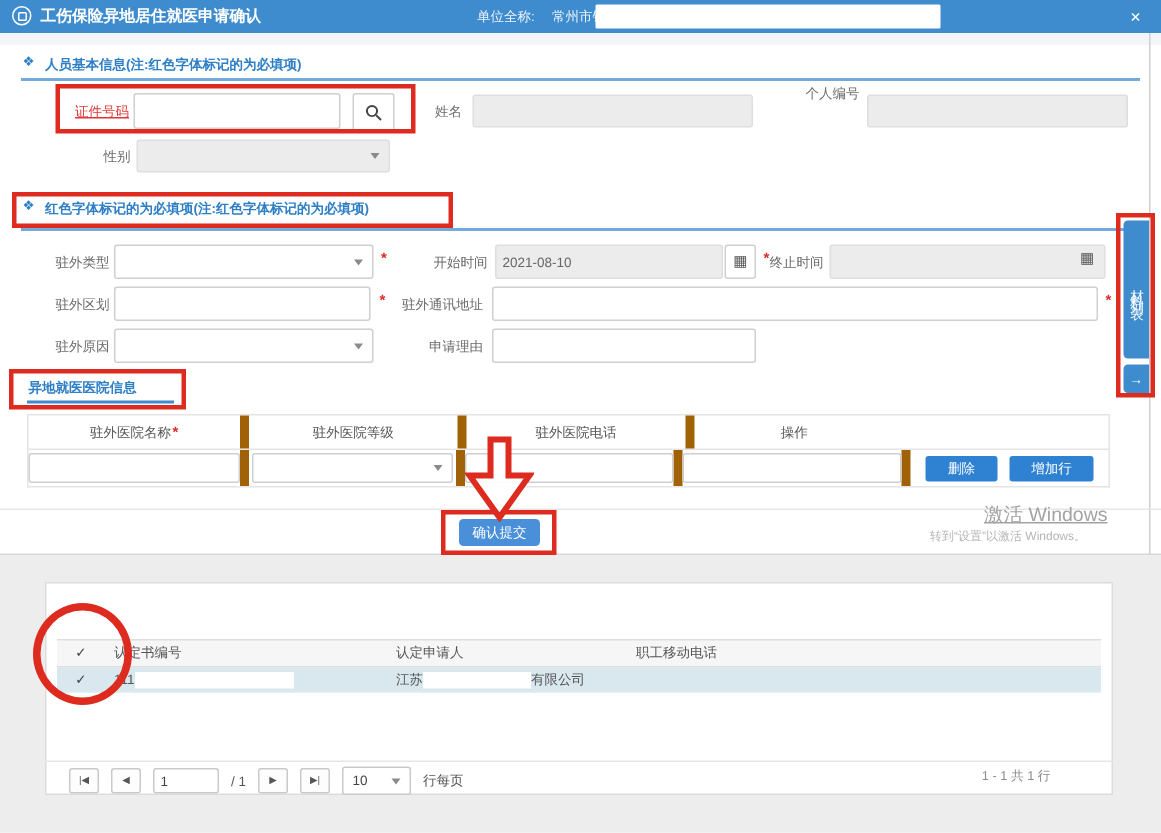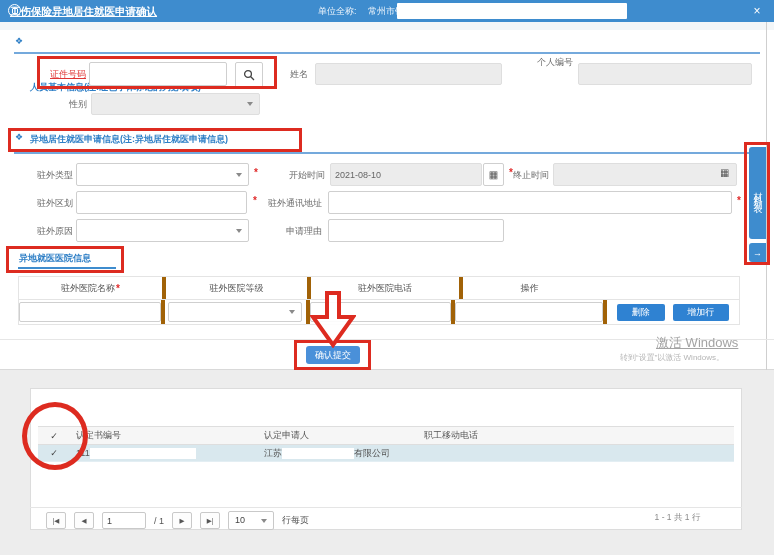--- a/index.html
+++ b/index.html
@@ -1,20 +1,20 @@
 <!DOCTYPE html>
 <html><head>
 <meta charset="utf-8">
 <style>
   html,body{margin:0;padding:0;background:#ededed;font-family:"Liberation Sans","DejaVu Sans",sans-serif;}
   #stage{position:relative;width:774px;height:555px;background:#ededed;overflow:hidden;}
   .abs{position:absolute;box-sizing:border-box;}
   
   .hdr{left:0;top:0;width:774px;height:22px;background:#3e8cce;color:#fff;}
-  .hdr-title{left:10px;top:0;height:32px;line-height:22px;font-size:10.5px;font-weight:bold;color:#fff;text-decoration:underline;}
+  .hdr-title{left:27px;top:0;height:32px;line-height:22px;font-size:10.5px;font-weight:bold;color:#fff;}
   .hdr-sub{top:0;height:22px;line-height:22px;font-size:9px;color:#eaf3fb;}
   .app-ico{left:8px;top:4px;width:13px;height:13px;border:1.5px solid #fff;border-radius:50%;}
   .app-ico i{position:absolute;left:3px;top:3px;width:4px;height:4px;border:1px solid #fff;border-radius:1px;}
   .close-x{left:746px;top:0;width:22px;height:22px;line-height:22px;text-align:center;font-size:12px;color:#fff;cursor:pointer;}
   
   .main-card{left:0;top:22px;width:774px;height:348px;background:#fff;border-bottom:1px solid #d9d9d9;}
   .topstrip{left:0;top:22px;width:774px;height:8px;background:#f3f6f8;}
   .rightline{left:766px;top:22px;width:1px;height:348px;background:#cfcfcf;}
   .sec-title{font-size:9px;font-weight:bold;color:#2e7fc6;white-space:nowrap;}
   .diamond{font-size:9px;color:#2e7fc6;}
@@ -32,21 +32,21 @@
   .ann{border:3px solid #dd2b20;background:transparent;z-index:10;pointer-events:none;}
   .btn-blue{background:#2f82d2;color:#fff;border:none;border-radius:2px;font-size:9px;cursor:pointer;}
   .submit{background:#4a90d9;border-radius:3px;font-size:9px;}
   
   .side-tab{background:#3e8cce;color:#fff;border-radius:3px 0 0 3px;display:flex;align-items:center;justify-content:center;cursor:pointer;}
   .vtext{writing-mode:vertical-rl;text-orientation:upright;font-size:9px;letter-spacing:4px;color:#fff;}
   
   .htr{display:flex;}
   .htr.head{border:1px solid #e4e4e4;background:#fff;height:22px;}
   .htr.body{border:1px solid #e4e4e4;border-top:none;background:#fff;height:24px;}
-  .htc{border-right:4px solid #a16207;box-sizing:border-box;display:flex;align-items:center;justify-content:center;font-size:9px;color:#555;gap:1px;}
+  .htc{border-right:6px solid #a16207;box-sizing:border-box;display:flex;align-items:center;justify-content:center;font-size:9px;color:#555;gap:1px;}
   .htc:last-child{border-right:none;}
   
   .bot-card{left:30px;top:388px;width:712px;height:142px;background:#fff;border:1px solid #dcdcdc;}
   .btr{display:flex;font-size:9px;color:#555;}
   .btr.head{border-top:1px solid #dedede;border-bottom:1px solid #dedede;background:#f6f6f6;height:17px;}
   .btr.sel-row{background:#d9e8ee;height:16px;border-bottom:1px solid #e3eef3;}
   .btc{box-sizing:border-box;display:flex;align-items:center;padding:0 6px;overflow:hidden;white-space:nowrap;}
   .btc.ck{justify-content:center;padding:0;}
   .checkmark{font-size:9px;color:#444;cursor:pointer;}
   .redact{display:inline-block;background:#fff;height:11px;vertical-align:-2px;}
@@ -73,21 +73,21 @@
     <span class="abs hdr-sub" style="left:368px;">常州市钟楼区</span>
     <span class="abs" style="left:397px;top:3px;width:230px;height:16px;background:#fff;border-radius:1px;"></span>
     <span class="abs close-x">×</span>
   </div>
 
   <div class="abs main-card"></div>
   <div class="abs topstrip"></div>
   <div class="abs rightline"></div>
 
   <span class="abs diamond" style="left:15px;top:36px;">❖</span>
-  <span class="abs sec-title" style="left:30px;top:37px;margin-top:44px;">人员基本信息(注:红色字体标记的为必填项)</span>
+  <span class="abs sec-title" style="left:30px;top:37px;">人员基本信息(注:红色字体标记的为必填项)</span>
   <div class="abs sec-line" style="left:14px;top:52px;width:746px;"></div>
 
   <div class="abs ann" style="left:37px;top:56px;width:240px;height:33px;"></div>
   <span class="abs lbl red-lbl" style="left:42px;top:68px;width:44px;">证件号码</span>
   <input class="abs inp" style="left: 89px; top: 62px; width: 138px; height: 24px;">
   <button class="abs icon-btn" style="left:235px;top:62px;width:28px;height:26px;">
     <svg width="12" height="12" viewBox="0 0 12 12">
         <circle cx="5" cy="5" r="3.4" fill="none" stroke="#444" stroke-width="1.3"></circle>
         <line x1="7.8" y1="7.8" x2="11" y2="11" stroke="#444" stroke-width="1.3"></line>
       </svg>
@@ -97,21 +97,21 @@
   <span class="abs lbl" style="left:532px;top:56px;width:41px;">个人编号</span>
   <input class="abs inp dis" style="left: 578px; top: 63px; width: 174px; height: 22px;" disabled="">
 
   <span class="abs lbl" style="left:60px;top:98px;width:27px;">性别</span>
   <div class="abs sel dis" style="left:91px;top:93px;width:169px;height:22px;">
       <span class="chev"></span>
     </div>
 
   <div class="abs ann" style="left:8px;top:128px;width:294px;height:24px;"></div>
   <span class="abs diamond" style="left:15px;top:132px;">❖</span>
-  <span class="abs sec-title" style="left:30px;top:133px;">异地居住就医申请信息(注:异地居住就医申请信息)</span>
+  <span class="abs sec-title" style="left:30px;top:133px;">红色字体标记的为必填项(注:红色字体标记的为必填项)</span>
   <div class="abs sec-line" style="left:14px;top:152px;width:746px;"></div>
 
   <span class="abs lbl" style="left:33px;top:169px;width:40px;">驻外类型</span>
   <div class="abs sel" style="left:76px;top:163px;width:173px;height:23px;">
       <span class="chev"></span>
     </div>
   <span class="abs star" style="left:254px;top:167px;">*</span>
   <span class="abs lbl" style="left:287px;top:169px;width:38px;">开始时间</span>
   <input class="abs inp dis" style="left: 330px; top: 163px; width: 152px; height: 23px;" value="2021-08-10">
   <button class="abs icon-btn" style="left:483px;top:163px;width:21px;height:23px;">

